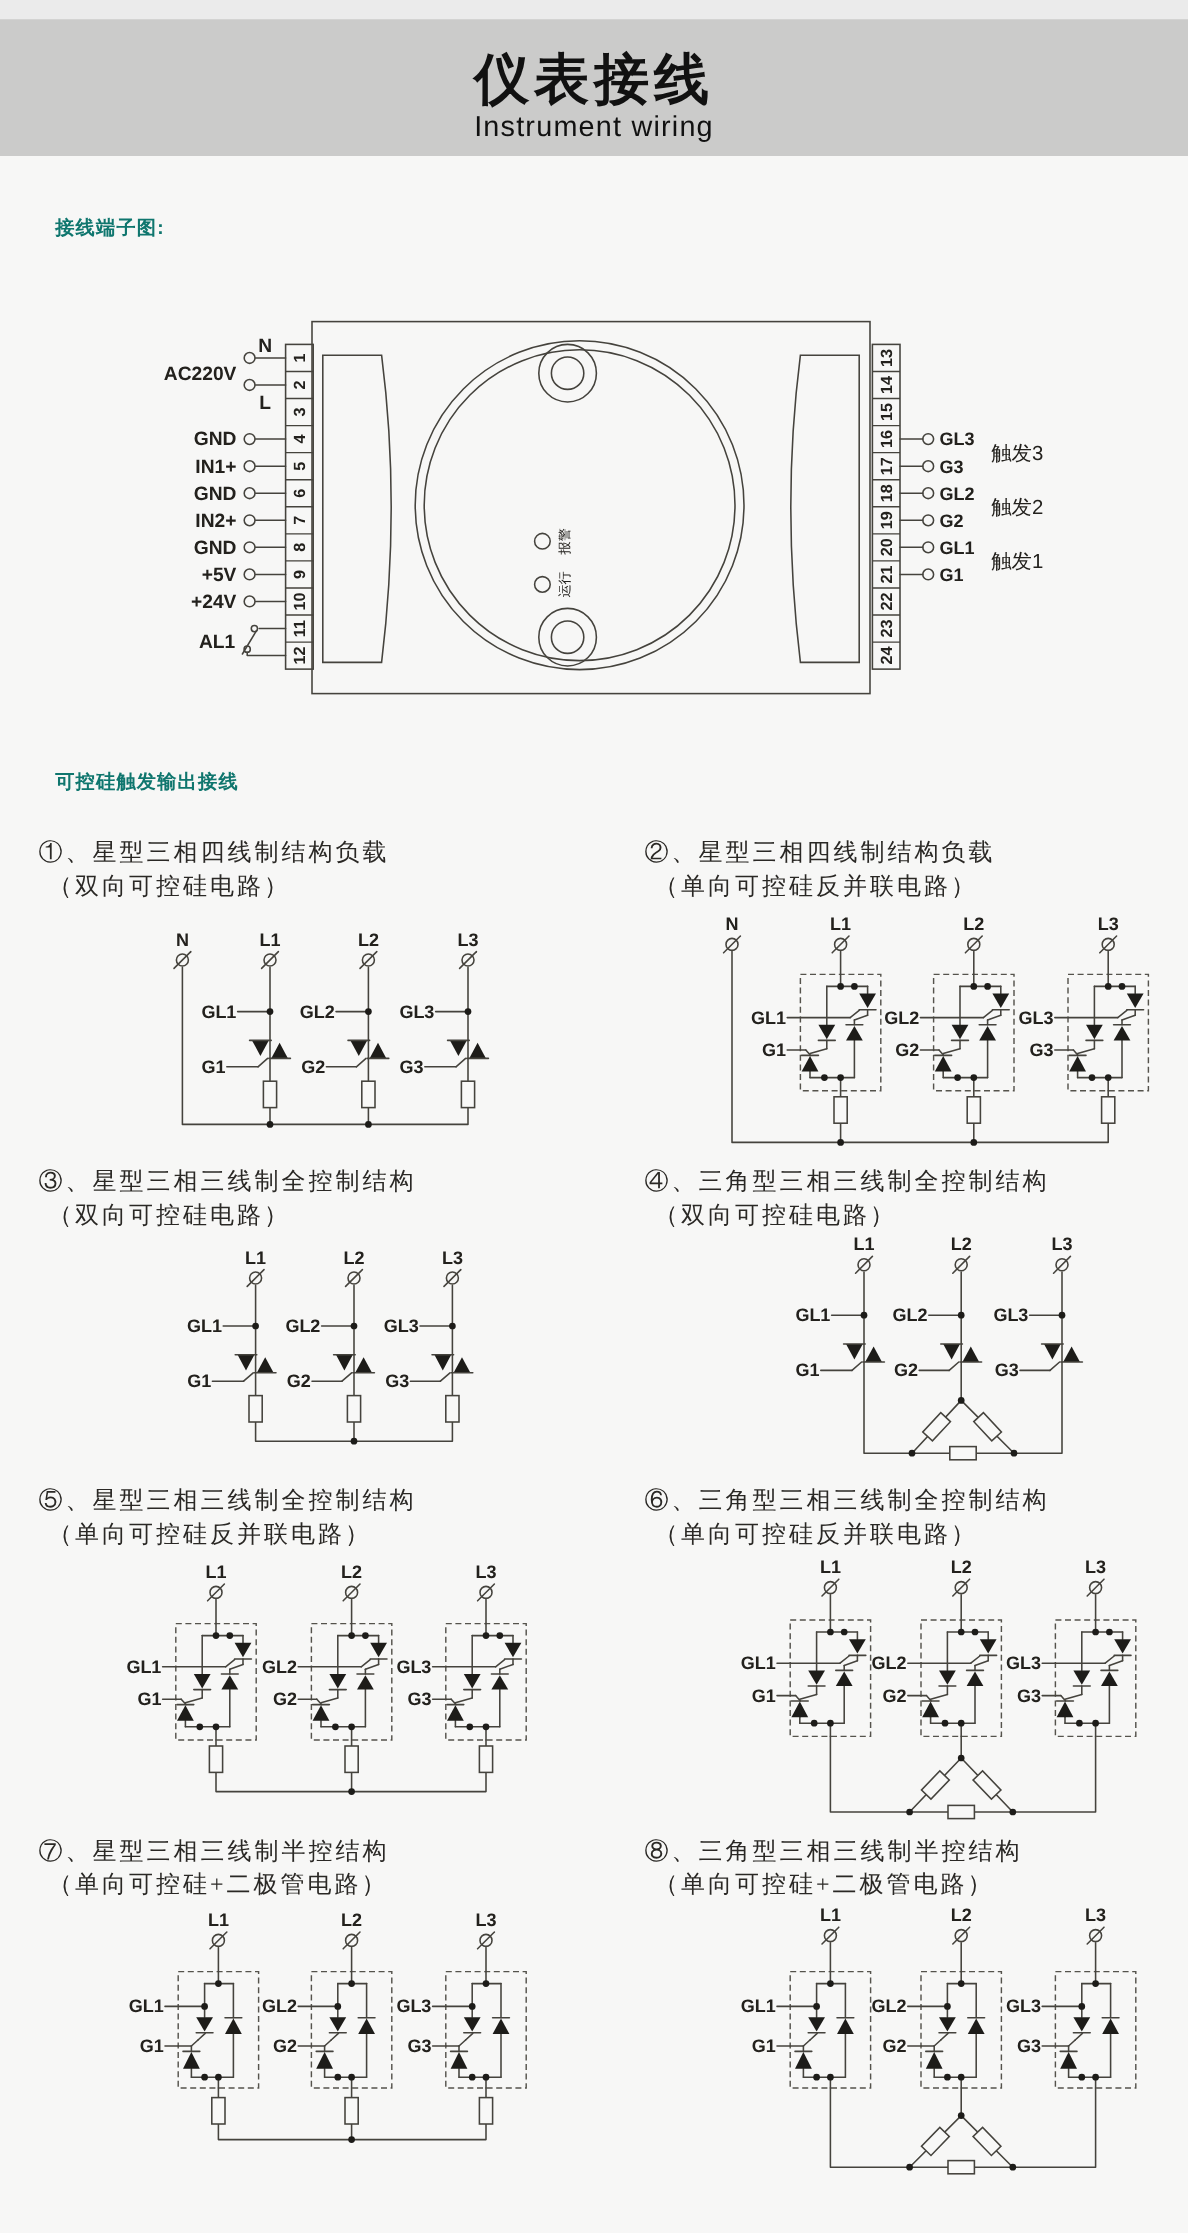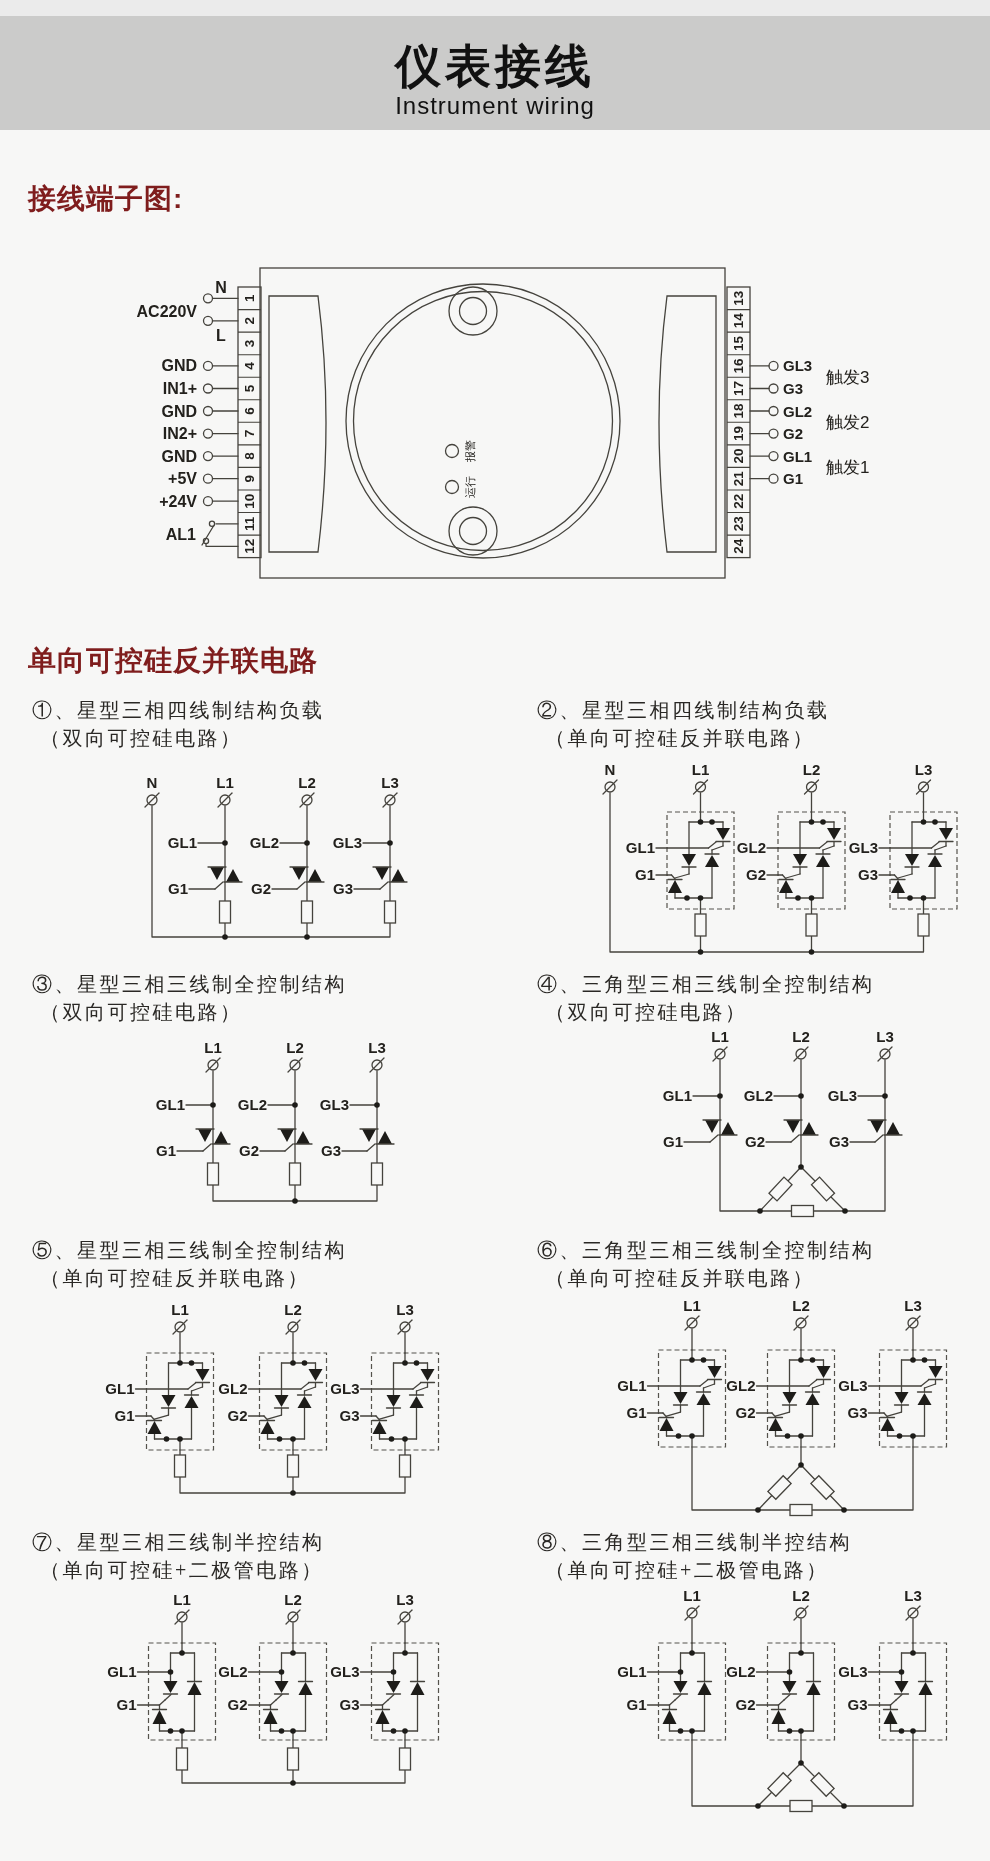--- a/index.html
+++ b/index.html
@@ -2,21 +2,21 @@
 <html><head>
 <meta charset="utf-8">
 <style>
   html,body{margin:0;padding:0;background:#ffffff;}
   .page{position:relative;width:990px;height:1861px;background:#f7f7f6;overflow:hidden;
         font-family:"Liberation Sans",sans-serif;color:#23211d;}
   .topstrip{position:absolute;top:0;left:0;width:100%;height:16px;background:#ebebeb;}
   .band{position:absolute;top:16px;left:0;width:100%;height:114px;background:#cbcbca;text-align:center;}
   .band-title{margin:0;padding-top:20px;font-size:46px;font-weight:bold;letter-spacing:4px;color:#111;}
   .band-sub{margin:0;margin-top:-6px;font-size:24px;letter-spacing:1px;color:#111;}
-  .sec-h{position:absolute;left:28px;font-size:28px;font-weight:bold;letter-spacing:1px;color:#7f1d1d;}
+  .sec-h{position:absolute;left:46px;font-size:16px;font-weight:bold;letter-spacing:1px;color:#0f766e;}
   .sec-h.terminal{top:180px;}
   .sec-h.scr{top:642px;}
   svg{position:absolute;top:0;left:0;}
   .ln{stroke:#45433d;stroke-width:1.3;fill:none;stroke-linecap:round;}
   .thin{stroke:#45433d;stroke-width:1.1;fill:none;}
   .dash{stroke:#55534c;stroke-width:1.2;fill:none;stroke-dasharray:5 3;}
   .fillt{fill:#1d1c19;stroke:none;}
   .dot{fill:#1d1c19;stroke:none;}
   .res{fill:#f8f8f7;stroke:#45433d;stroke-width:1.3;}
   text{fill:#23211d;font-family:"Liberation Sans",sans-serif;}
@@ -34,21 +34,21 @@
 </head>
 <body>
 
 <div class="page">
   <div class="topstrip"></div>
   <header class="band">
     <div class="band-title">仪表接线</div>
     <div class="band-sub">Instrument wiring</div>
   </header>
   <div class="sec-h terminal">接线端子图:</div>
-  <div class="sec-h scr">单向可控硅反并联电路</div>
+  <div class="sec-h scr">可控硅触发输出接线</div>
 
   <svg width="990" height="1861" viewBox="0 0 990 1861">
     <defs>
       <g id="sym-term" class="ln">
         <circle r="5"></circle>
           <line x1="-7" y1="7" x2="7" y2="-7"></line>
       </g>
       <g id="sym-res">
           <rect class="res" x="-5.5" y="-11" width="11" height="22"></rect>
         </g>

